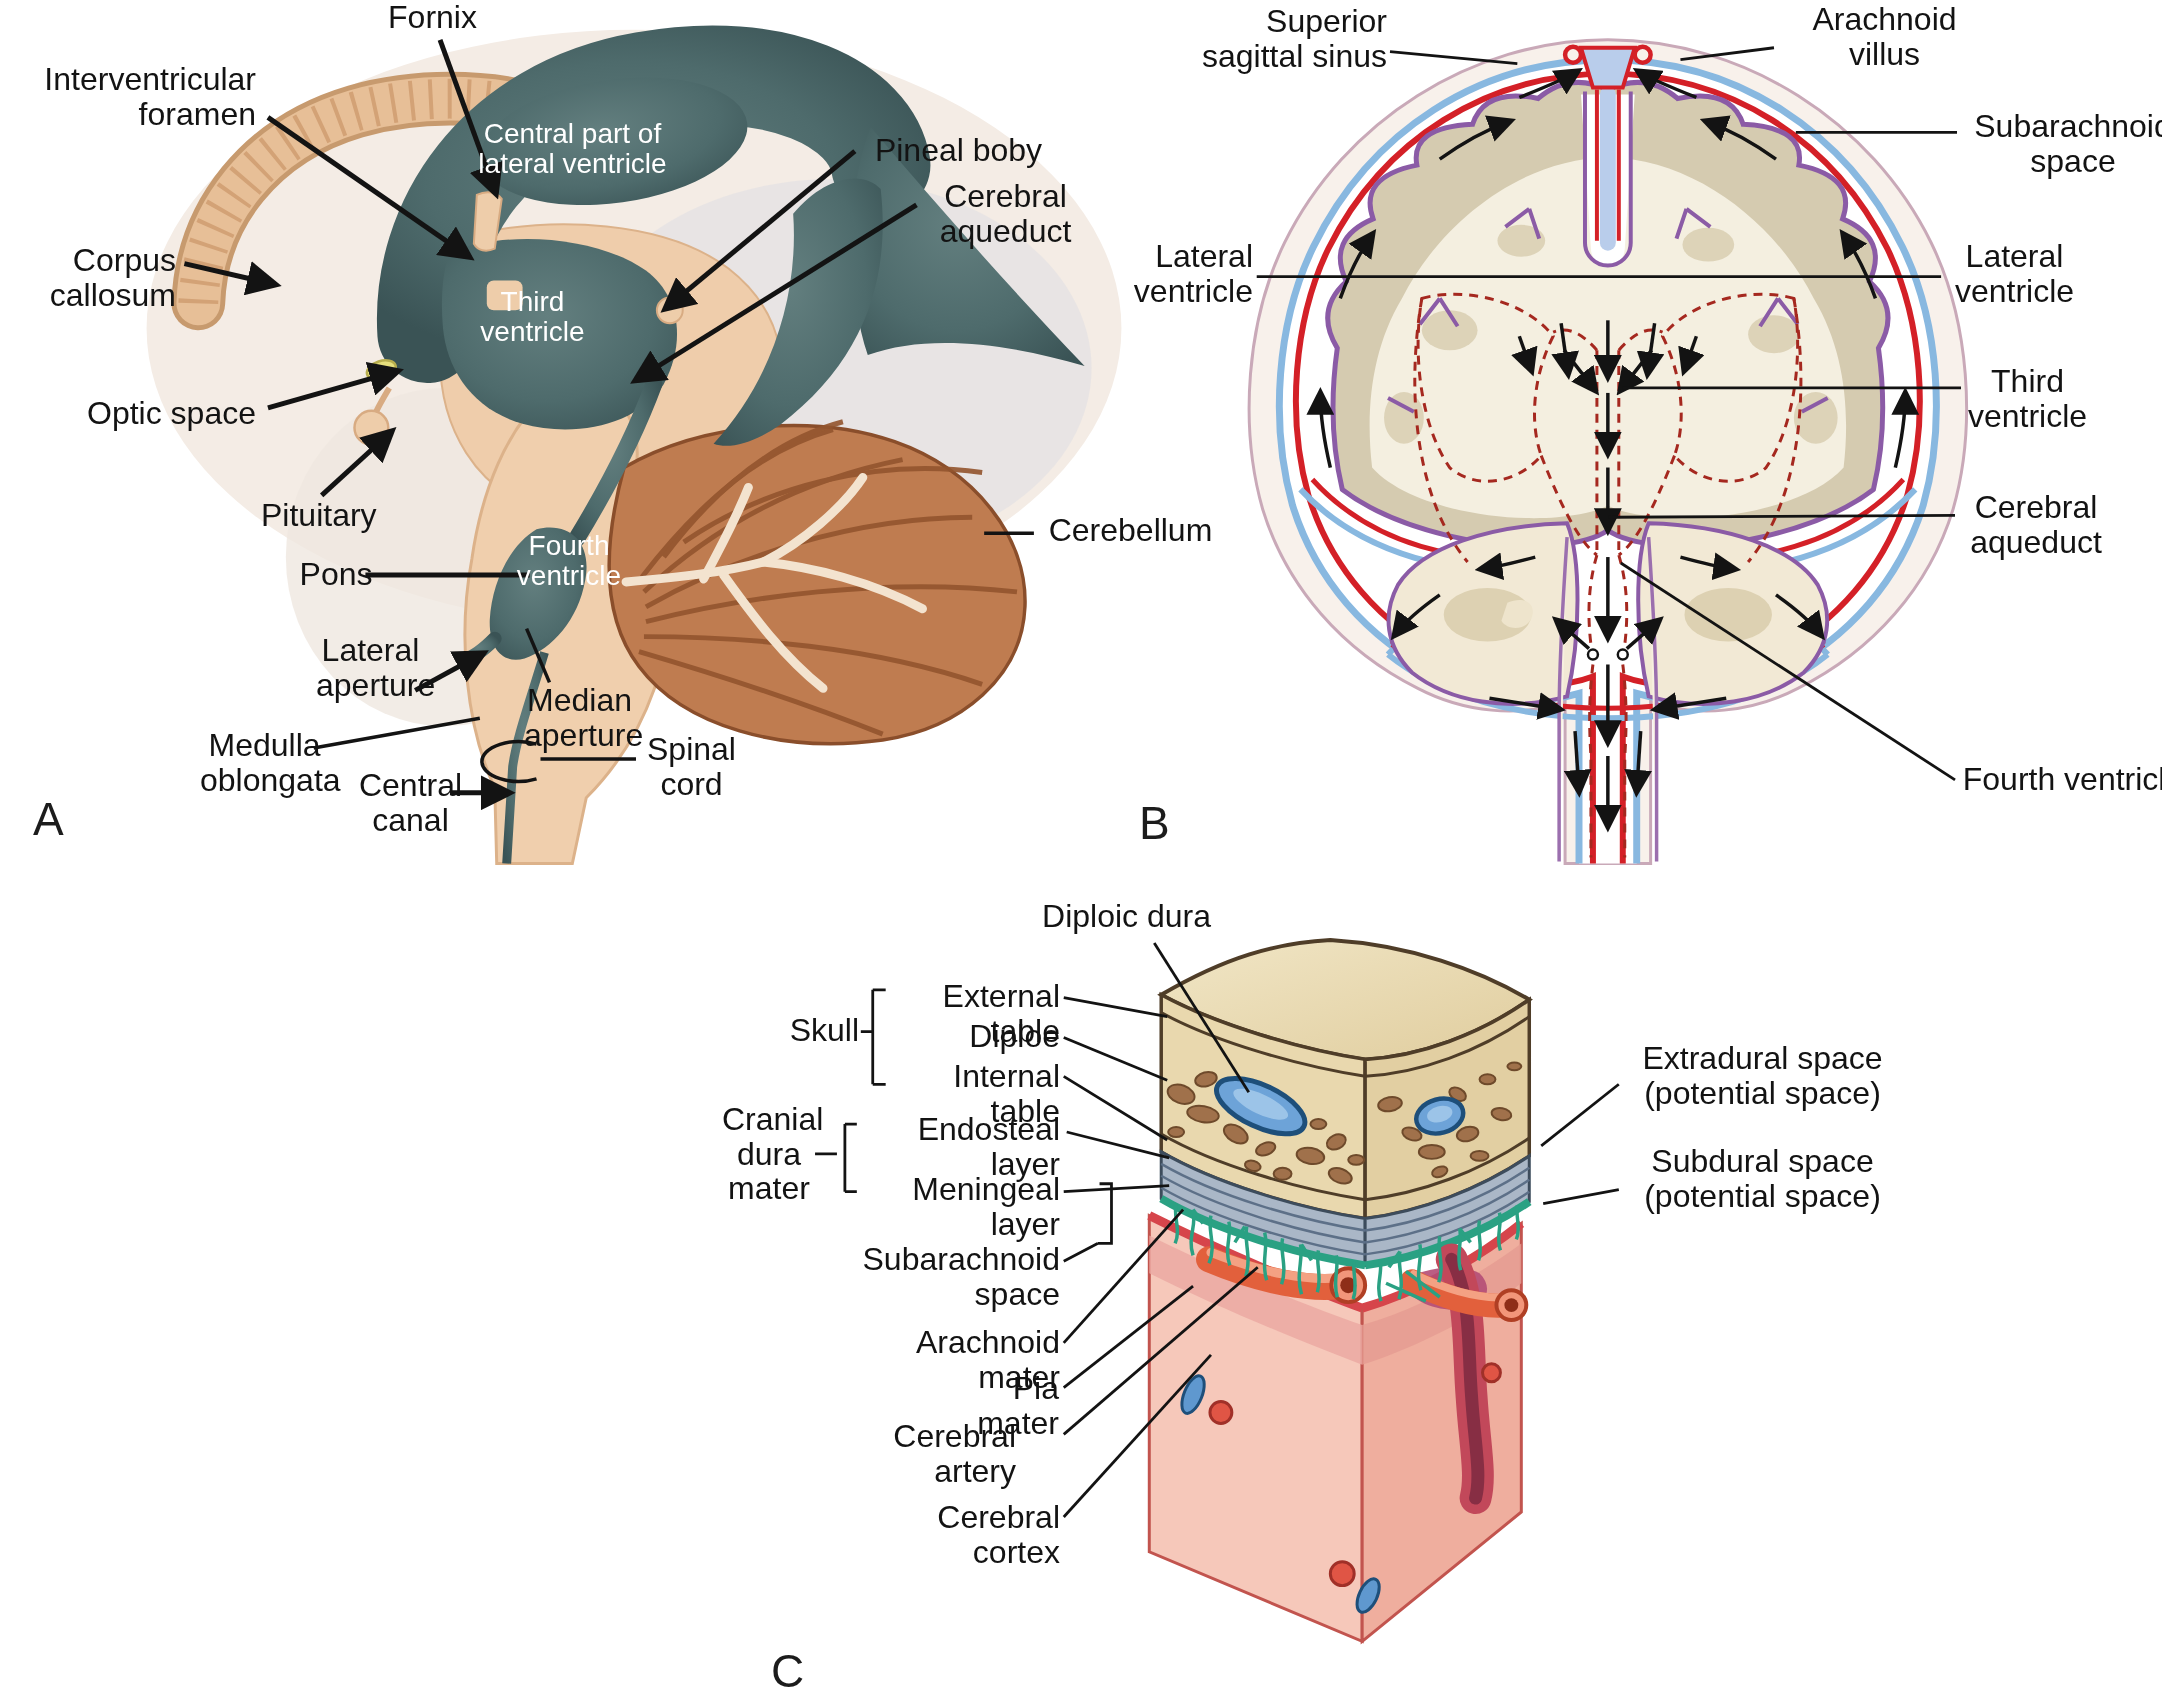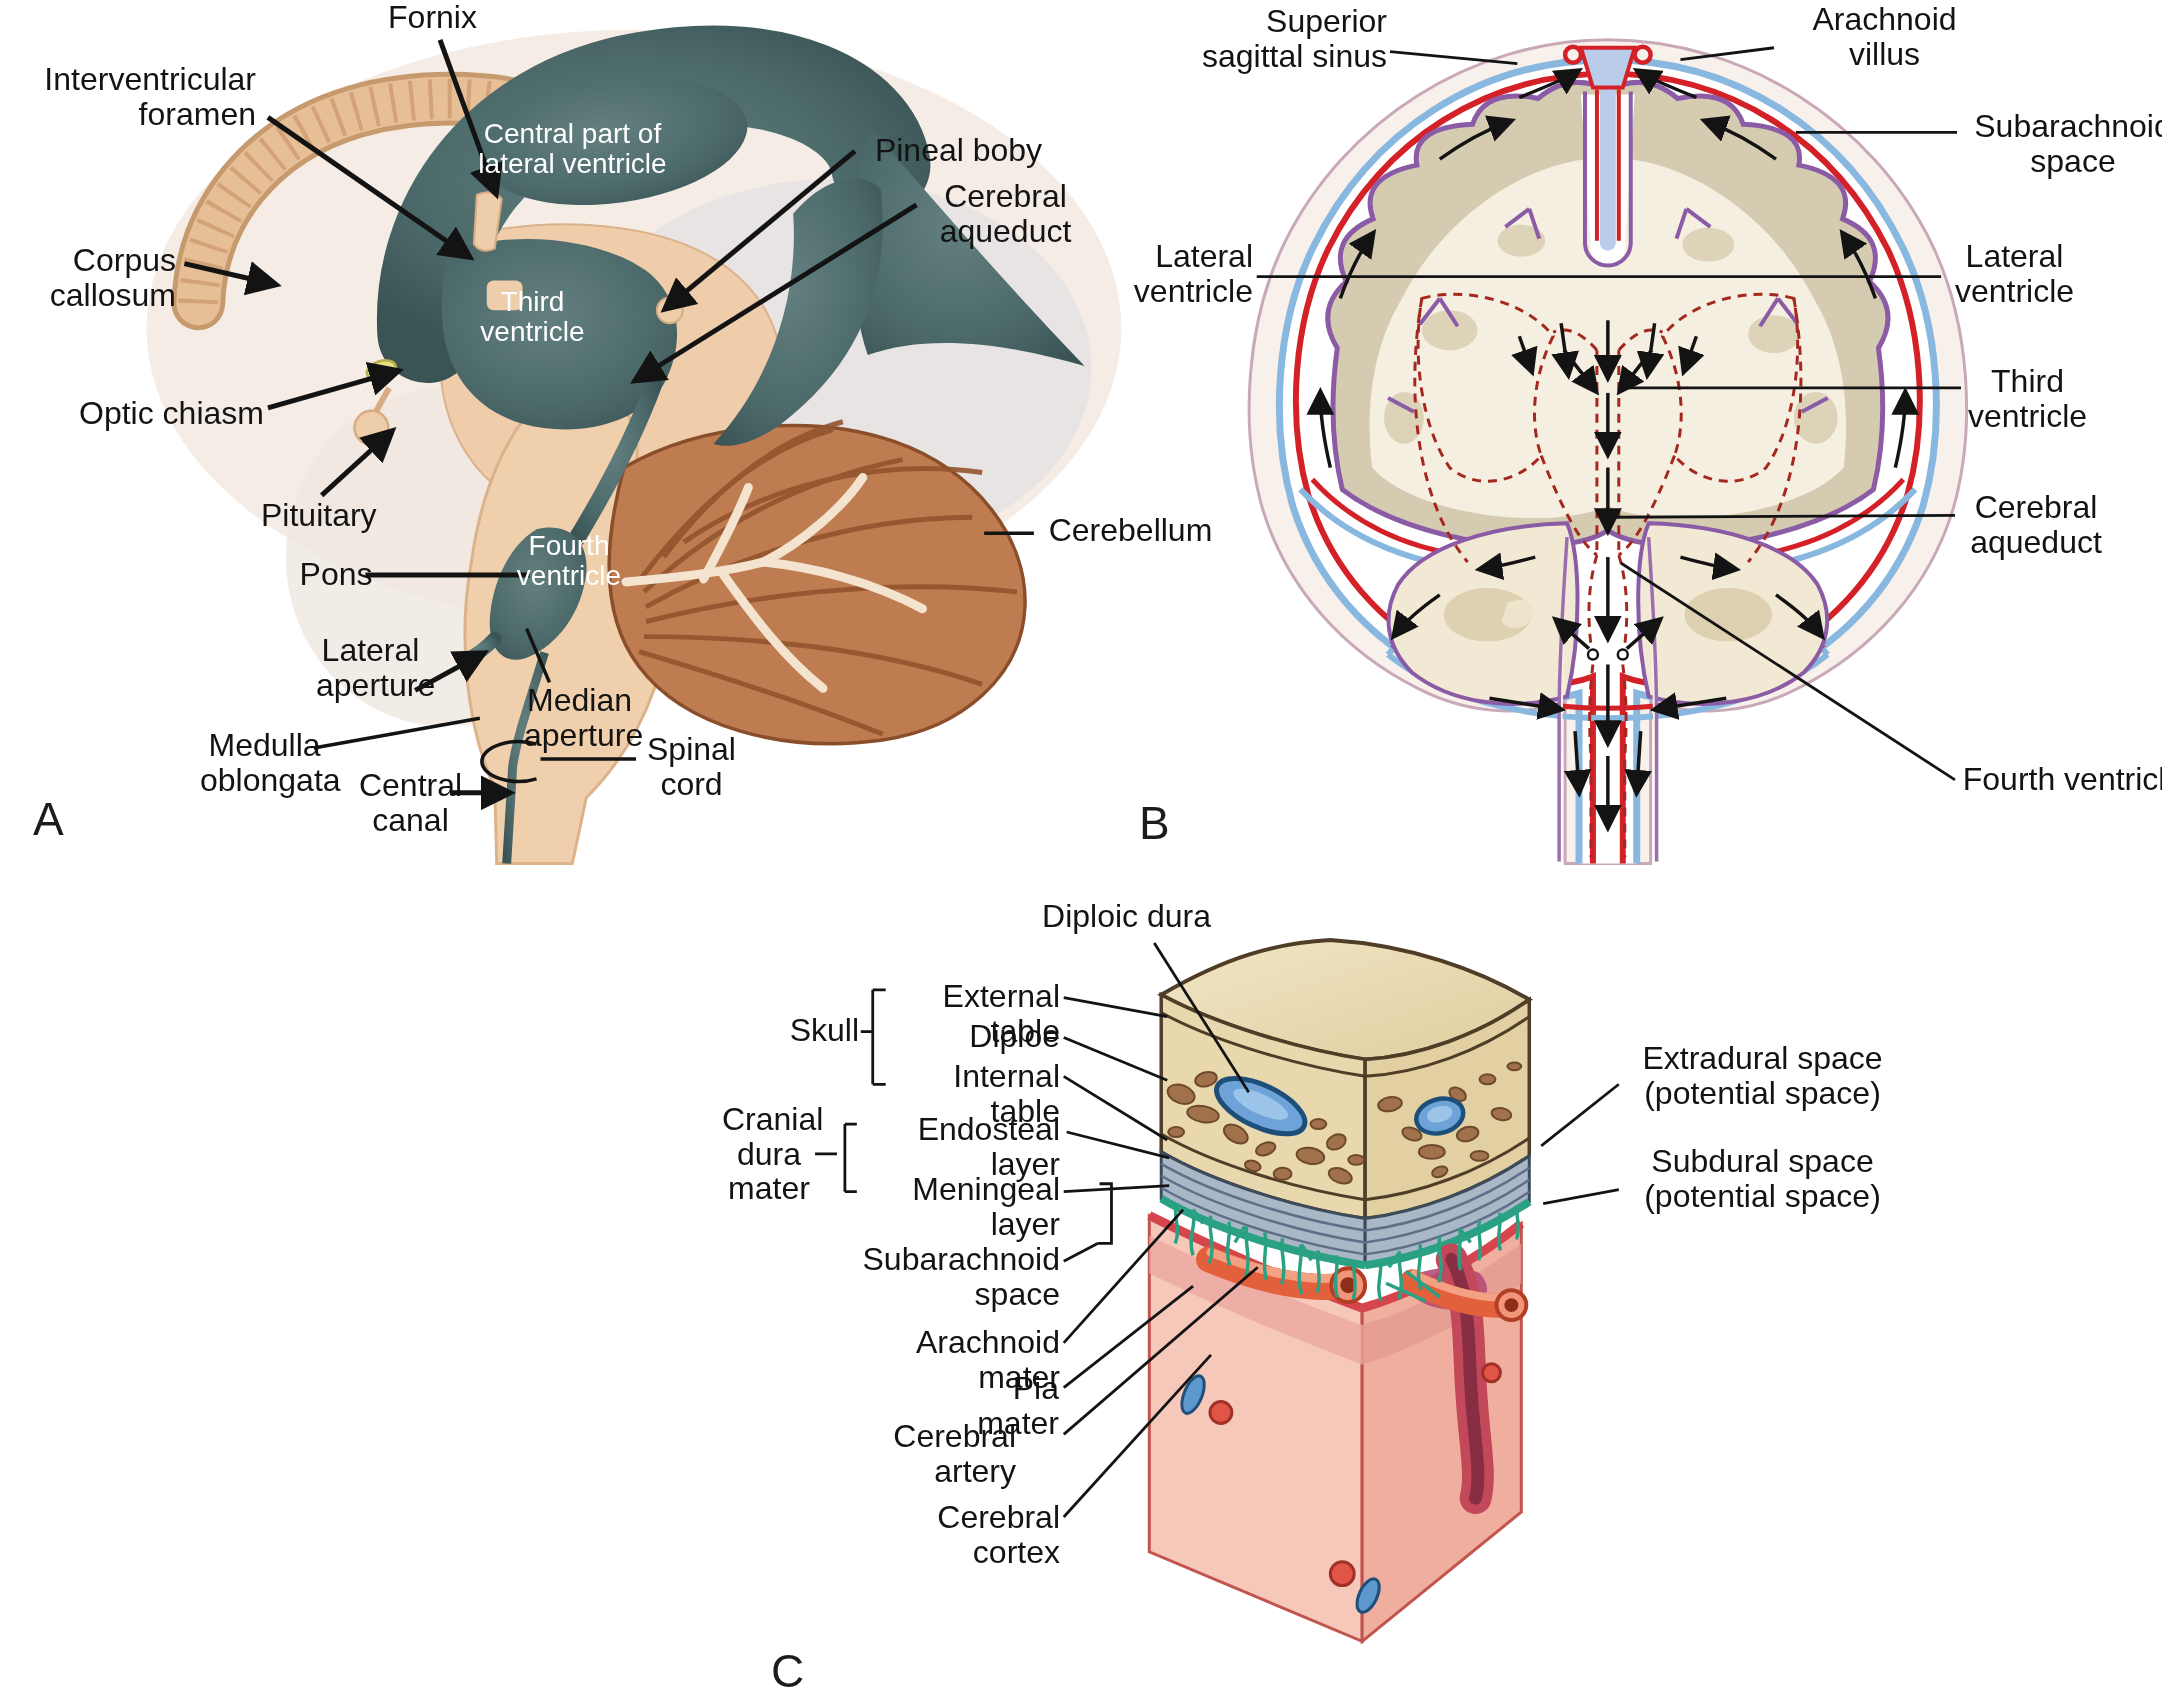--- a/index.html
+++ b/index.html
@@ -346,21 +346,21 @@
 foramen</div>
 <div class="lbl tr" style="left:10px;top:243px;width:139px">Corpus
 callosum</div>
 <div class="lbl tc white small" style="left:446px;top:119px;width:199px">Central part of
 lateral ventricle</div>
 <div class="lbl tc white small" style="left:446px;top:287px;width:119px">Third
 ventricle</div>
 <div class="lbl tl" style="left:832px;top:133px;width:199px">Pineal boby</div>
 <div class="lbl tl" style="left:894px;top:179px;width:169px">Cerebral
 aqueduct</div>
-<div class="lbl tl" style="left:45px;top:396px;width:199px">Optic chiasm</div>
+<div class="lbl tl" style="left:45px;top:396px;width:199px">Optic space</div>
 <div class="lbl tc" style="left:234px;top:498px;width:109px">Pituitary</div>
 <div class="lbl tl" style="left:269px;top:557px;width:80px">Pons</div>
 <div class="lbl tc white small" style="left:485px;top:531px;width:114px">Fourth
 ventricle</div>
 <div class="lbl tl" style="left:1009px;top:513px;width:189px">Cerebellum</div>
 <div class="lbl tc" style="left:289px;top:633px;width:109px">Lateral
 aperture</div>
 <div class="lbl tc" style="left:497px;top:683px;width:111px">Median
 aperture</div>
 <div class="lbl tc" style="left:173px;top:728px;width:129px">Medulla

